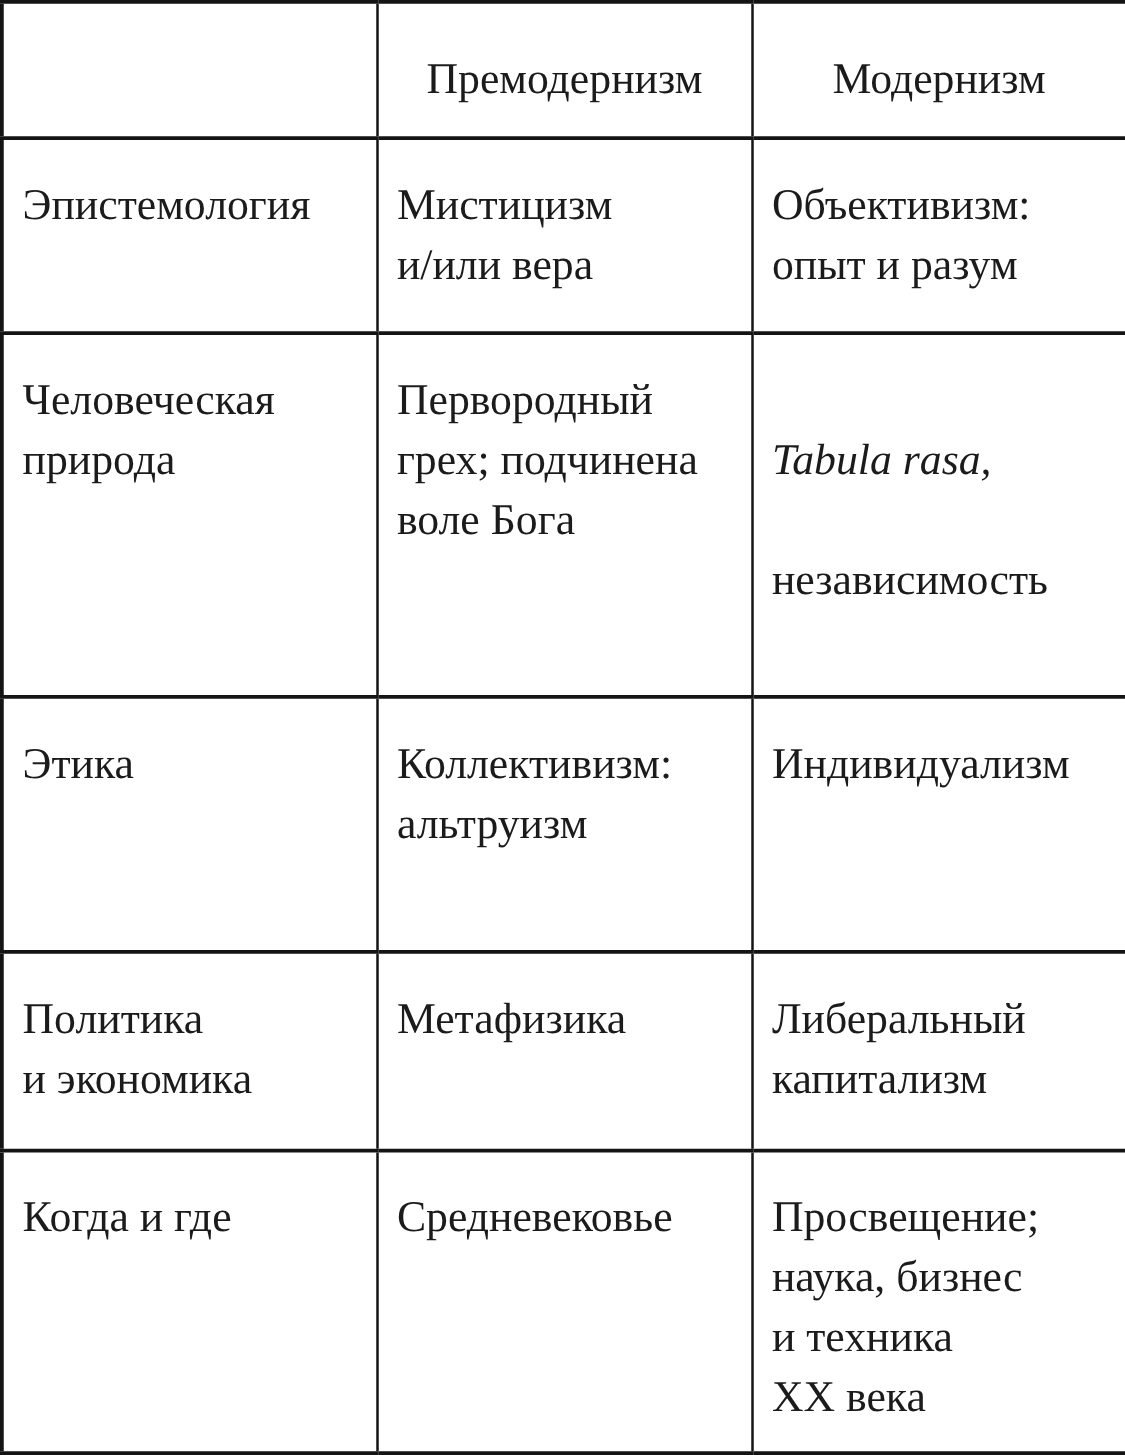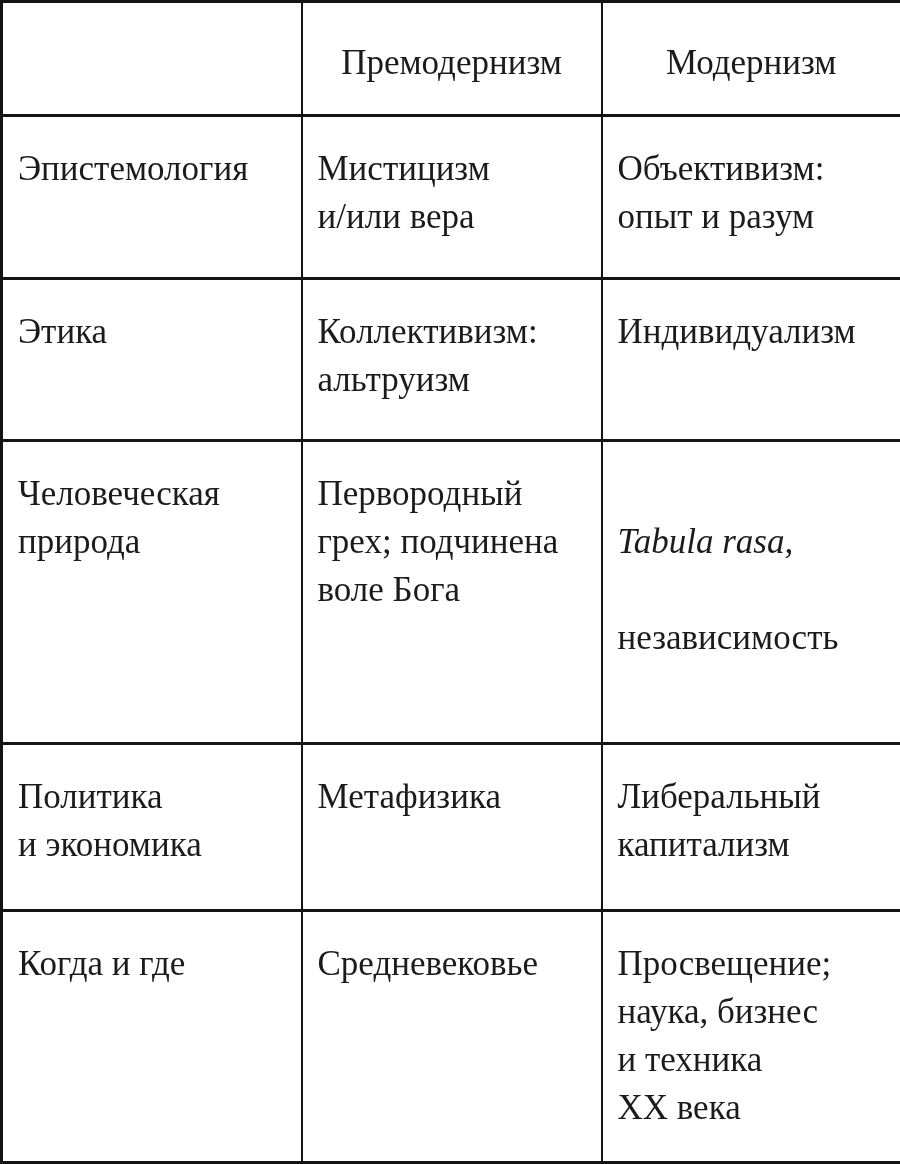--- a/index.html
+++ b/index.html
@@ -64,36 +64,36 @@
 
     <tr>
       <td>Эпистемология</td>
       <td>Мистицизм
 и/или вера</td>
       <td>Объективизм:
 опыт и разум</td>
     </tr>
 
     <tr>
-      <td>Этика</td>
-      <td>Коллективизм:
-альтруизм</td>
-      <td>Индивидуализм</td>
-    </tr>
-
-    <tr>
       <td>Человеческая
 природа</td>
       <td>Первородный
 грех; подчинена
 воле Бога</td>
       <td>
         <span class="line italic">Tabula rasa,</span>
         <span class="line">независимость</span>
       </td>
+    </tr>
+
+    <tr>
+      <td>Этика</td>
+      <td>Коллективизм:
+альтруизм</td>
+      <td>Индивидуализм</td>
     </tr>
 
     <tr>
       <td>Политика
 и экономика</td>
       <td>Метафизика</td>
       <td>Либеральный
 капитализм</td>
     </tr>
 

